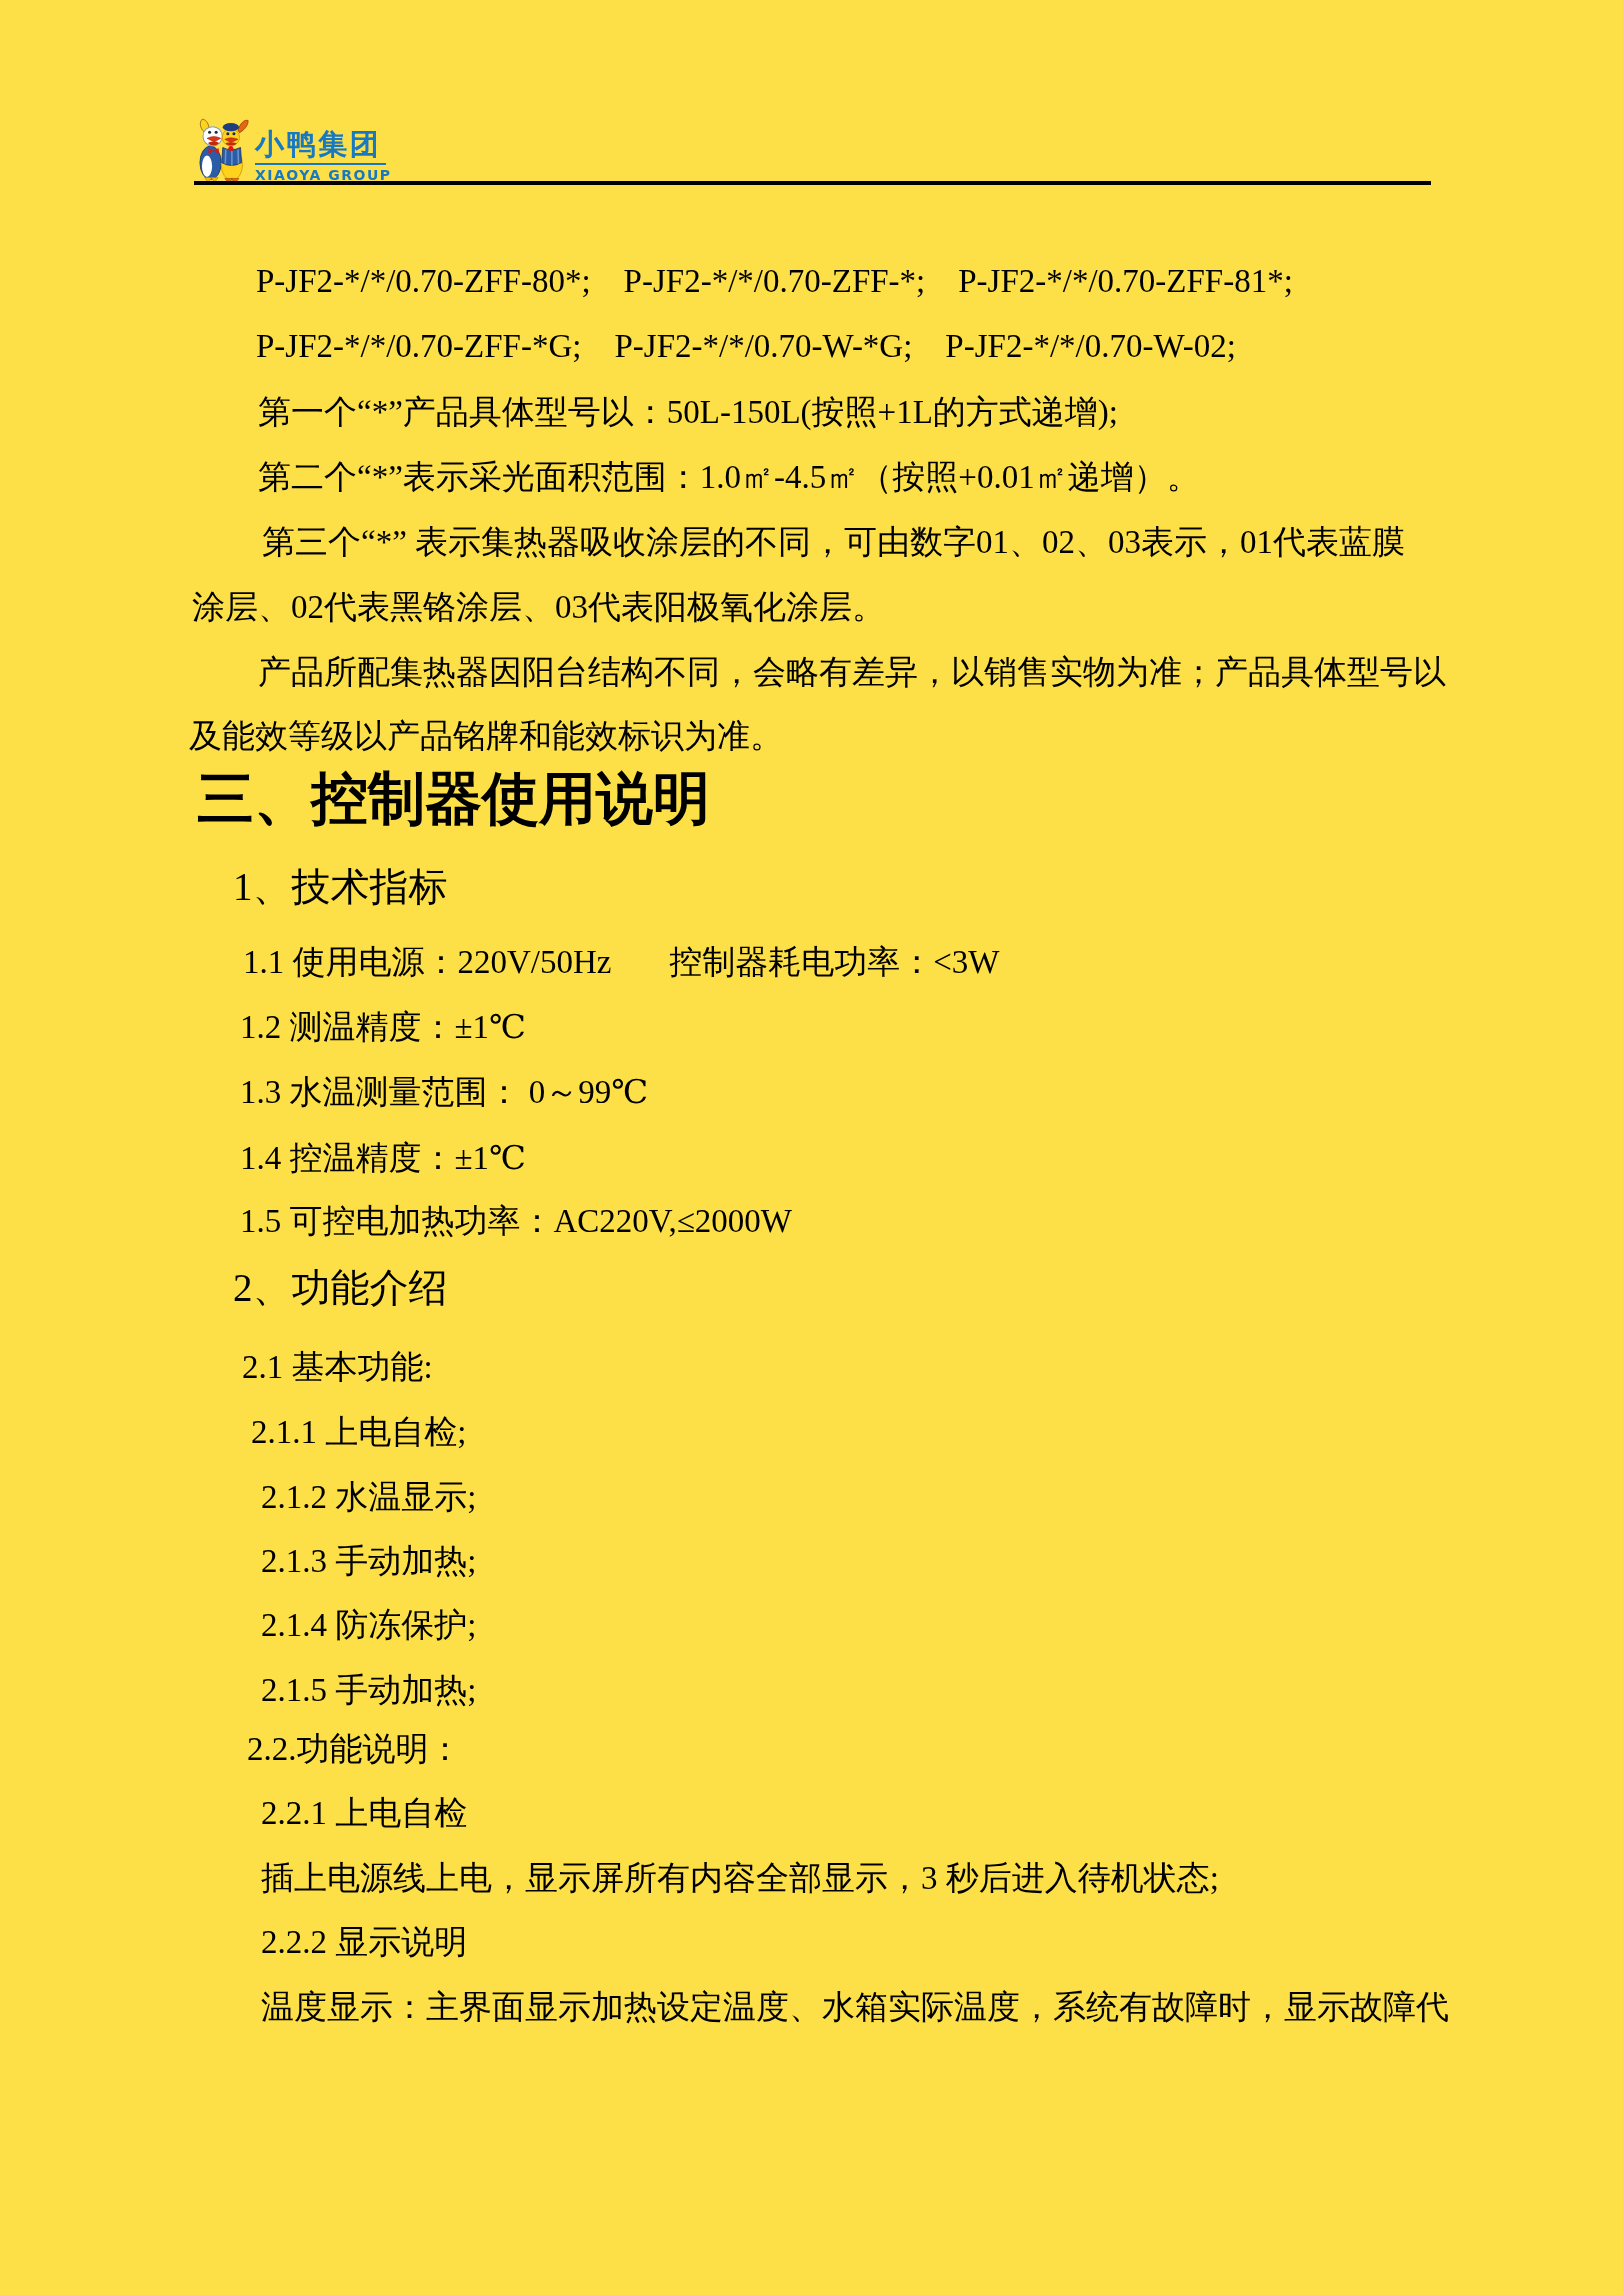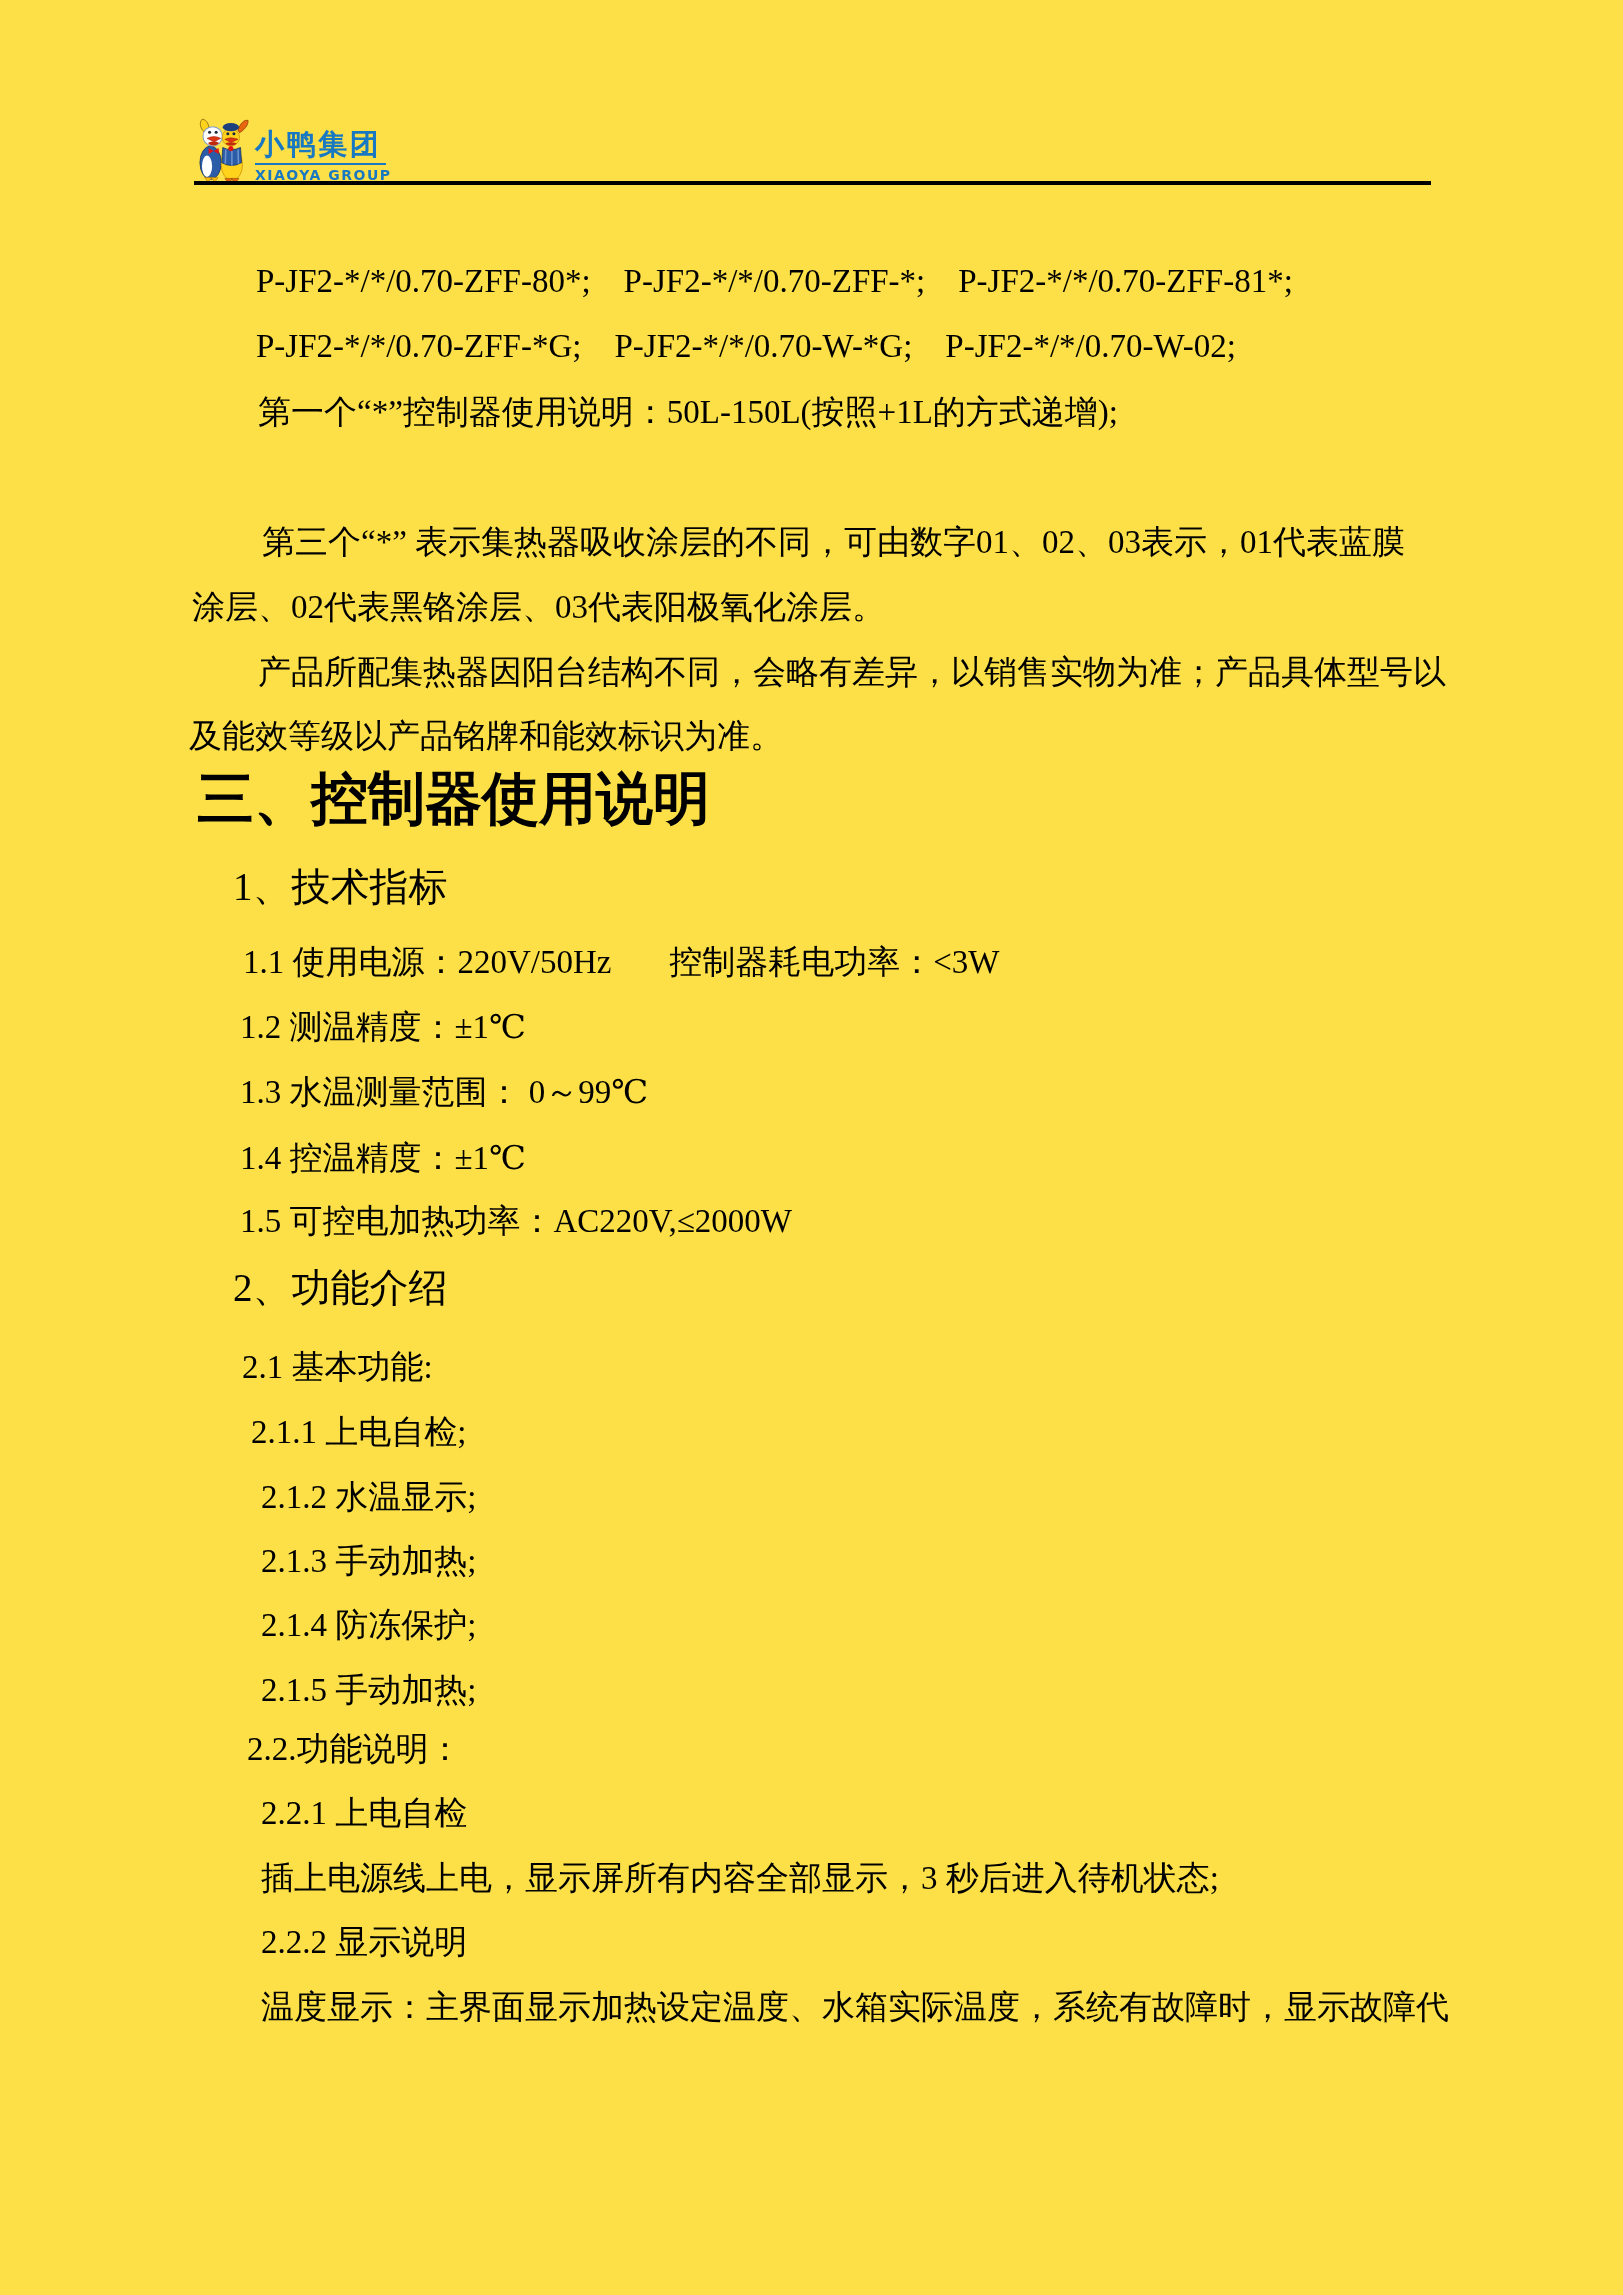--- a/index.html
+++ b/index.html
@@ -83,21 +83,22 @@
     <div class="logo-textcol">
       <div class="logo-cn">小鸭集团</div>
       <div class="logo-rule"></div>
       <div class="logo-en">XIAOYA GROUP</div>
     </div>
   </div>
   <div class="header-rule"></div>
 
   <div class="t" style="left:256px;top:263px;">P-JF2-*/*/0.70-ZFF-80*;    P-JF2-*/*/0.70-ZFF-*;    P-JF2-*/*/0.70-ZFF-81*;</div>
   <div class="t" style="left:256px;top:328px;">P-JF2-*/*/0.70-ZFF-*G;    P-JF2-*/*/0.70-W-*G;    P-JF2-*/*/0.70-W-02;</div>
-  <div class="t" style="left:258px;top:394px;">第一个“*”控制器使用说明：50L-150L(按照+1L的方式递增);</div>
+  <div class="t" style="left:258px;top:394px;">第一个“*”产品具体型号以：50L-150L(按照+1L的方式递增);</div>
+  <div class="t" style="left:258px;top:459px;">第二个“*”表示采光面积范围：1.0㎡-4.5㎡（按照+0.01㎡递增）。</div>
   <div class="t" style="left:262px;top:524px;">第三个“*” 表示集热器吸收涂层的不同，可由数字01、02、03表示，01代表蓝膜</div>
   <div class="t" style="left:192px;top:589px;">涂层、02代表黑铬涂层、03代表阳极氧化涂层。</div>
   <div class="t" style="left:189px;top:718px;">及能效等级以产品铭牌和能效标识为准。</div>
   <div class="t" style="left:258px;top:654px;">产品所配集热器因阳台结构不同，会略有差异，以销售实物为准；产品具体型号以</div>
 
   <div class="h1" style="left:197px;top:775px;">三、控制器使用说明</div>
 
   <div class="h2" style="left:233px;top:865px;">1、技术指标</div>
 
   <div class="t" style="left:243px;top:944px;">1.1 使用电源：220V/50Hz       控制器耗电功率：&lt;3W</div>

